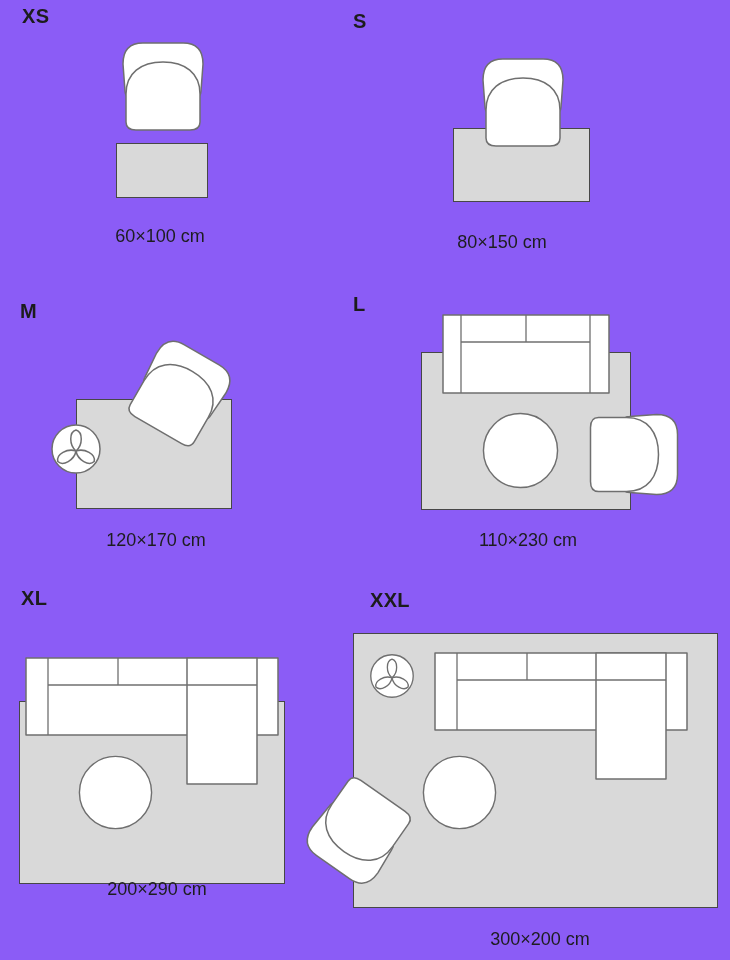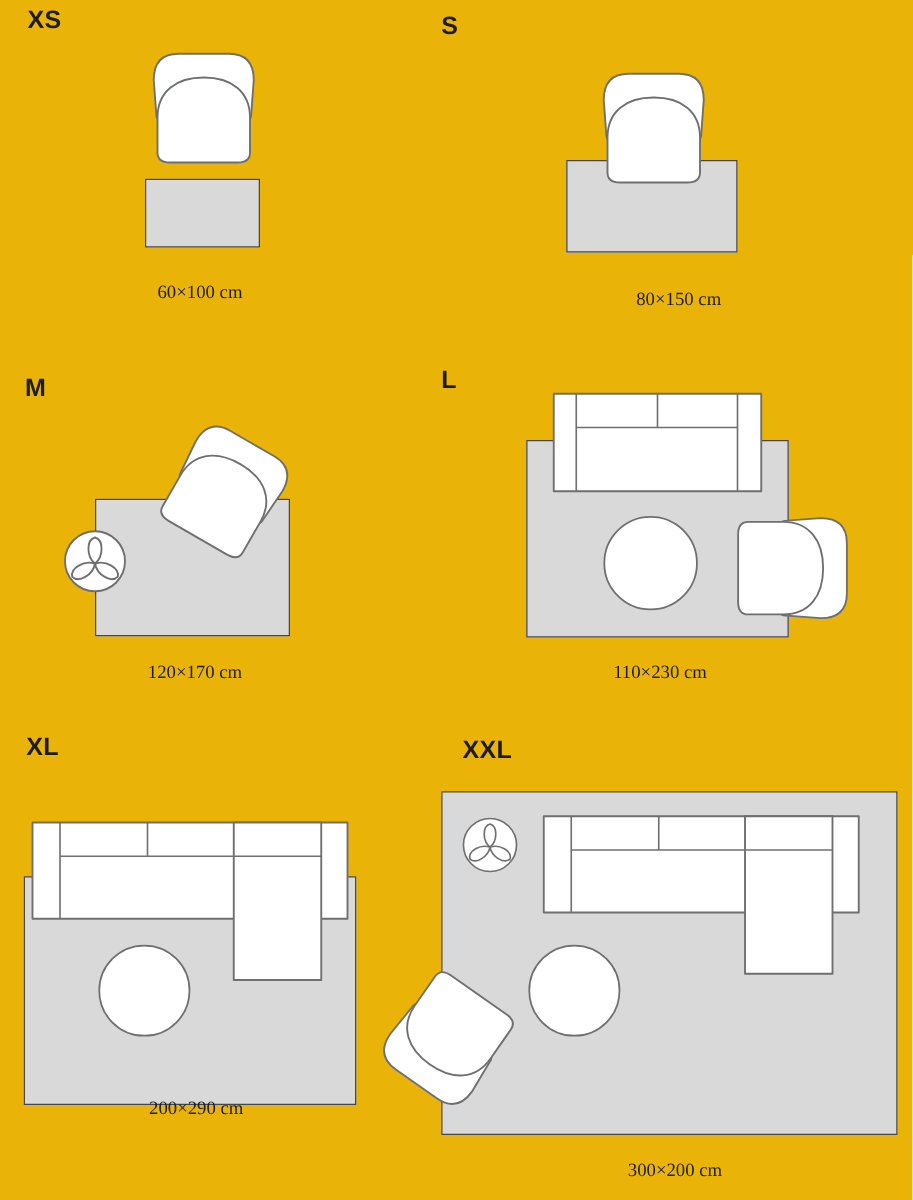--- a/index.html
+++ b/index.html
@@ -1,33 +1,32 @@
 <!DOCTYPE html>
 <html><head>
 <meta charset="utf-8">
 <style>
   html,body{margin:0;padding:0;background:#ffffff;}
   .canvas{
     position:relative;
     width:730px;height:960px;
-    background:#eab308;
+    background:#8b5cf6;
     font-family:"Liberation Sans", sans-serif;
     overflow:hidden;
   }
   .size-label{
     position:absolute;
     font-size:20px;font-weight:700;color:#1c1c1c;
     letter-spacing:.3px;line-height:1;
   }
   .dim-label{
     position:absolute;
-    font-size:15px;font-weight:400;color:#1d1d1f;
+    font-size:18px;font-weight:400;color:#1d1d1f;
     line-height:1;white-space:nowrap;
     transform:translateX(-50%);
-    font-family:Liberation Serif, serif;
   }
   .rug{
     position:absolute;
     background:#d9d9d9;
     border:1.5px solid #474747;
     box-sizing:border-box;
   }
   .furn{position:absolute;overflow:visible;}
   .rot{transform-origin:50% 50%;}
   svg .stroke{fill:#ffffff;stroke:#6f6f6f;stroke-width:1.5;stroke-linejoin:round;}
@@ -71,21 +70,21 @@
     <div class="rug" style="left:116px;top:143px;width:92px;height:55px"></div>
     <div class="dim-label" style="left:160px;top:227px">60×100 cm</div>
   </section>
 
   <section>
     <div class="size-label" style="left:353px;top:11px">S</div>
     <div class="rug" style="left:453px;top:128px;width:137px;height:74px"></div>
     <svg class="furn" style="left:482px;top:58px" width="82" height="89" viewBox="0 0 82 89">
         <use href="#chair"></use>
       </svg>
-    <div class="dim-label" style="left:543px;top:233px">80×150 cm</div>
+    <div class="dim-label" style="left:502px;top:233px">80×150 cm</div>
   </section>
 
   <section>
     <div class="size-label" style="left:20px;top:301px">M</div>
     <div class="rug" style="left:76px;top:399px;width:156px;height:110px"></div>
     <svg class="furn rot" style="left:139px;top:348px;transform:rotate(30deg)" width="82" height="89" viewBox="0 0 82 89">
         <use href="#chair"></use>
       </svg>
     <svg class="furn" style="left:50px;top:423px" width="52" height="52" viewBox="0 0 52 52">
         <use href="#plant"></use>

